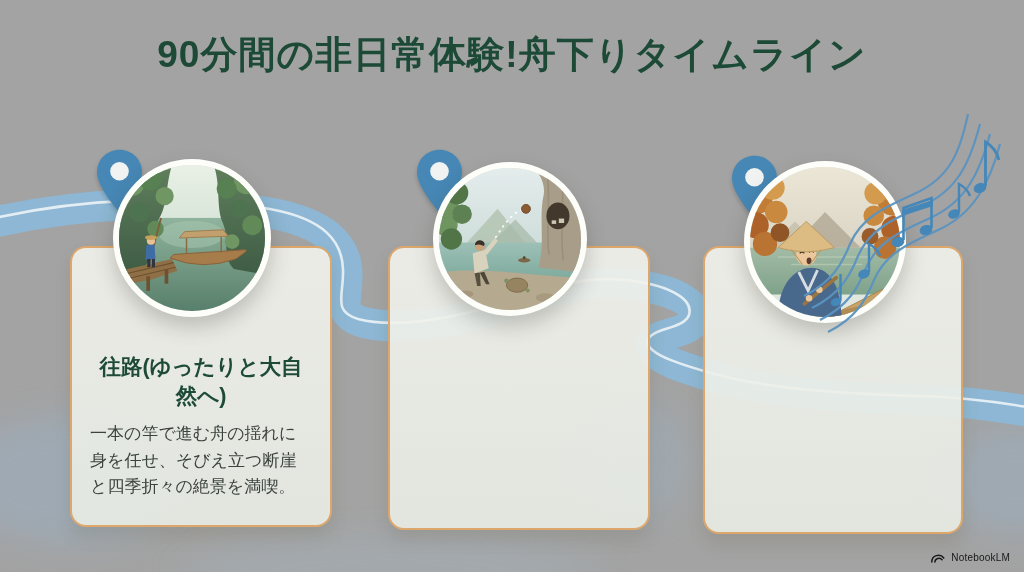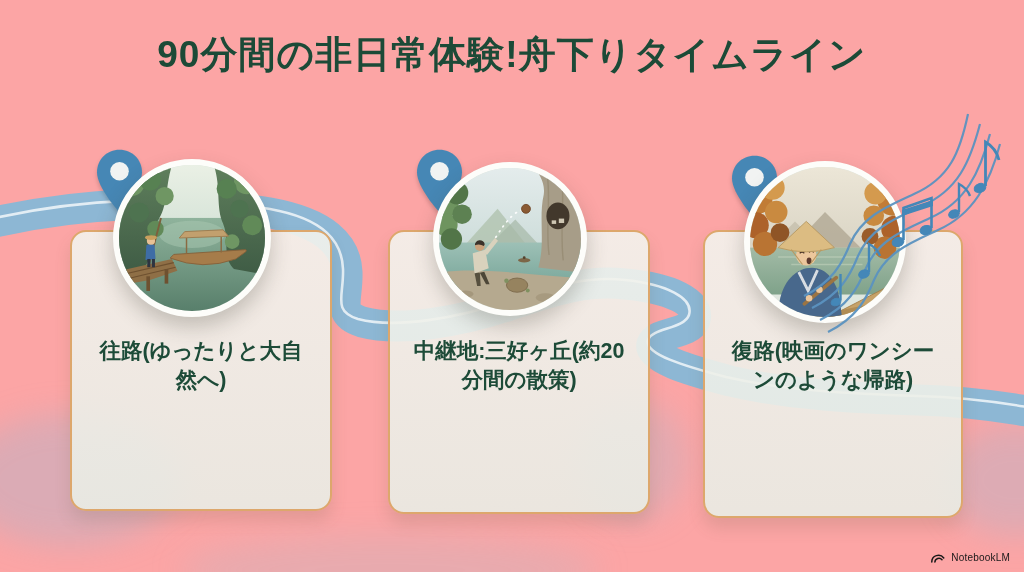--- a/index.html
+++ b/index.html
@@ -1,32 +1,32 @@
 <!DOCTYPE html>
 <html><head>
 <meta charset="utf-8">
 <style>
   * { margin:0; padding:0; box-sizing:border-box; }
   html,body { width:1024px; height:572px; }
   body { font-family:"Liberation Sans","DejaVu Sans",sans-serif; }
-  .page { position:relative; width:1024px; height:572px; background:#fca5a5; overflow:hidden; }
+  .page { position:relative; width:1024px; height:572px; background:#a3a3a3; overflow:hidden; }
 
   
   .cloud { position:absolute; border-radius:50%; filter:blur(16px); background:rgba(150,185,214,0.32); z-index:1; }
   .cloud-a { left:-40px; top:415px; width:220px; height:130px; }
   .cloud-b { left:578px; top:400px; width:110px; height:120px; background:rgba(150,185,214,0.26); }
   .cloud-c { left:945px; top:425px; width:140px; height:110px; background:rgba(150,185,214,0.30); }
   .cloud-d { left:180px; top:535px; width:420px; height:70px; background:rgba(165,190,210,0.22); }
 
   .river { position:absolute; left:0; top:0; z-index:2; }
 
   .page-title { position:absolute; left:0; top:30px; width:100%; text-align:center;
     font-size:37px; font-weight:700; color:#1c4a37; letter-spacing:1px; z-index:6; }
 
-  .card { position:absolute; top:230px; border:2px solid #dda76c; border-radius:16px;
+  .card { position:absolute; top:246px; border:2px solid #dda76c; border-radius:16px;
     background:linear-gradient(180deg, rgba(243,243,237,0.90), rgba(233,237,229,0.90));
     box-shadow:0 10px 16px rgba(100,92,70,0.16); z-index:3; padding:105px 18px 16px 18px; }
   .card-1 { left:70px;  width:262px; height:281px; }
   .card-2 { left:388px; width:262px; height:284px; }
   .card-3 { left:703px; width:260px; height:288px; }
   .card h2 { font-size:21.5px; line-height:1.36; font-weight:700; color:#1d4b38;
     text-align:center; margin-bottom:10px; }
   .card p { font-size:17px; line-height:1.55; color:#3b433e; text-align:left; }
 
   .photo { position:absolute; border-radius:50%; border:6px solid #fdfdfa; overflow:hidden;
@@ -67,20 +67,21 @@
              C 344 296, 332 311, 358 319 C 396 329, 458 318, 508 301
              C 558 284, 590 276, 625 280 C 666 284, 694 298, 689 315
              C 684 329, 652 328, 648 340 C 644 354, 684 366, 726 377
              C 786 391, 858 394, 918 396 C 958 397, 1000 402, 1038 409" fill="none" stroke="#ffffff" stroke-width="2.6" opacity="0.75"></path>
   </svg>
 
   <h1 class="page-title">90分間の非日常体験!舟下りタイムライン</h1>
 
   <article class="card card-1">
     <h2>往路(ゆったりと大自然へ)</h2>
+    <p>一本の竿で進む舟の揺れに身を任せ、そびえ立つ断崖と四季折々の絶景を満喫。</p>
   </article>
   <div class="photo photo-1">
     <svg viewBox="0 0 160 160">
       <defs>
         <linearGradient id="s1sky" x1="0" y1="0" x2="0" y2="1">
           <stop offset="0" stop-color="#eaf0e5"></stop>
             <stop offset="1" stop-color="#d3e2d6"></stop>
         </linearGradient>
         <linearGradient id="s1water" x1="0" y1="0" x2="0" y2="1">
           <stop offset="0" stop-color="#8fb39c"></stop>
@@ -121,21 +122,20 @@
       <circle cx="35" cy="83" r="4.5" fill="#e8c195"></circle>
       <ellipse cx="35" cy="79.5" rx="6.5" ry="2.6" fill="#c8a05e"></ellipse>
     </svg>
   </div>
   <svg class="pin pin-1" width="47" height="66" viewBox="0 0 48 66">
     <path d="M24 1C11 1 1 11 1 24c0 16 23 41 23 41s23-25 23-41C47 11 37 1 24 1z" fill="#4687b5"></path>
     <circle cx="24" cy="23" r="9.5" fill="#f1f3f2"></circle>
   </svg>
 
   <article class="card card-2">
-    <h2>中継地:三好ヶ丘(約20分間の散策)</h2>
   </article>
   <div class="photo photo-2">
     <svg viewBox="0 0 160 160">
       <defs>
         <linearGradient id="s2sky" x1="0" y1="0" x2="0" y2="1">
           <stop offset="0" stop-color="#e4ecec"></stop>
             <stop offset="1" stop-color="#ccdcd9"></stop>
         </linearGradient>
         <linearGradient id="s2water" x1="0" y1="0" x2="0" y2="1">
           <stop offset="0" stop-color="#9dc0b6"></stop>
@@ -173,21 +173,20 @@
       <circle cx="46" cy="88" r="5.5" fill="#caa27c"></circle>
       <path d="M40.5 87 a5.5 5 0 0 1 11 -1 l-1 2 q-4.5 -3 -10 -1 Z" fill="#3a322a"></path>
     </svg>
   </div>
   <svg class="pin pin-2" width="47" height="66" viewBox="0 0 48 66">
     <path d="M24 1C11 1 1 11 1 24c0 16 23 41 23 41s23-25 23-41C47 11 37 1 24 1z" fill="#4687b5"></path>
     <circle cx="24" cy="23" r="9.5" fill="#f1f3f2"></circle>
   </svg>
 
   <article class="card card-3">
-    <h2>復路(映画のワンシーンのような帰路)</h2>
   </article>
   <div class="photo photo-3">
     <svg viewBox="0 0 160 160">
       <defs>
         <linearGradient id="s3sky" x1="0" y1="0" x2="0" y2="1">
           <stop offset="0" stop-color="#ece6d7"></stop>
             <stop offset="1" stop-color="#d9d4c4"></stop>
         </linearGradient>
         <linearGradient id="s3water" x1="0" y1="0" x2="0" y2="1">
           <stop offset="0" stop-color="#a3bba6"></stop>

